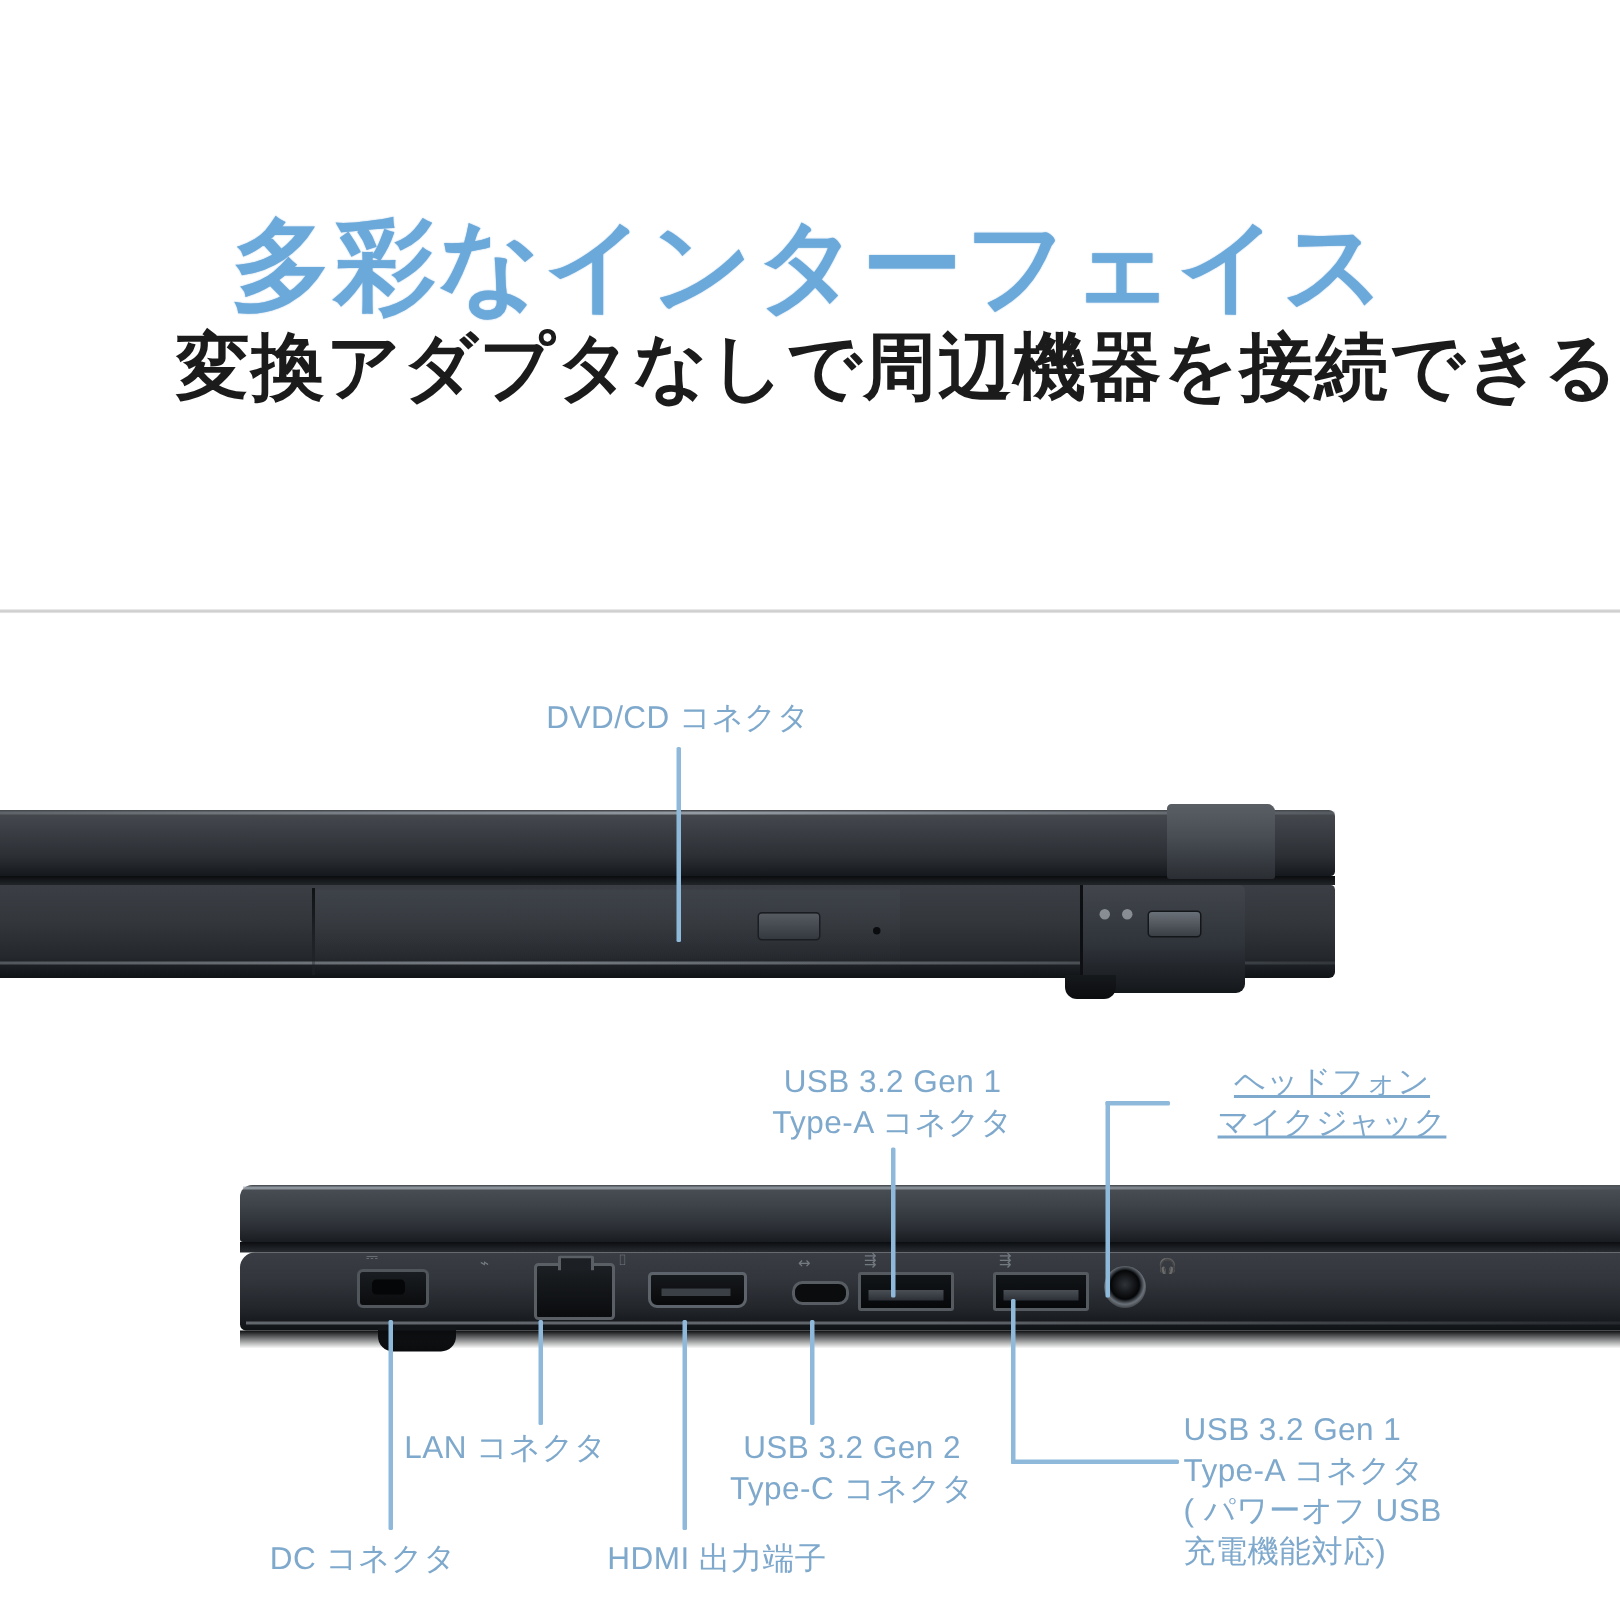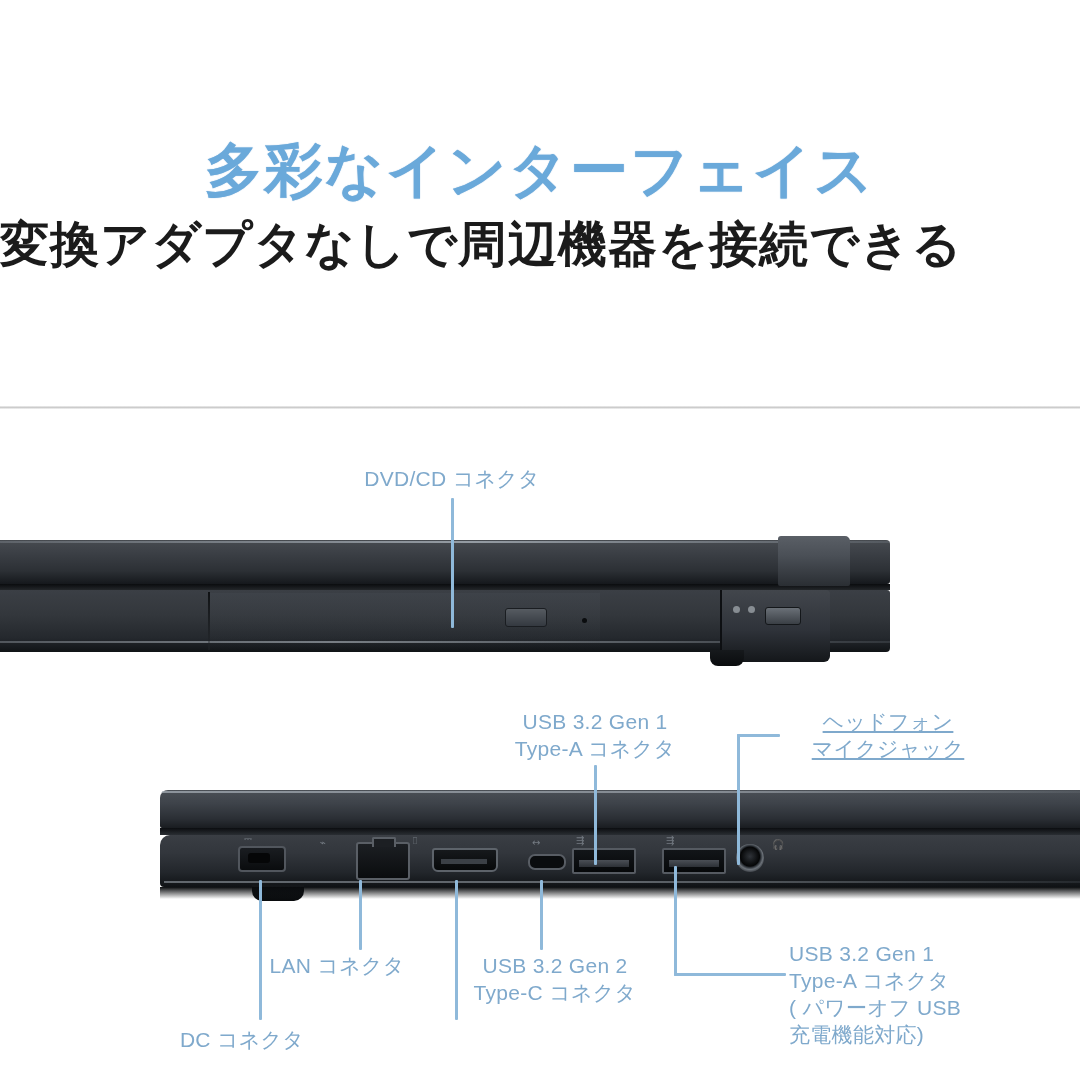--- a/index.html
+++ b/index.html
@@ -9,27 +9,27 @@
     font-family:"Liberation Sans","DejaVu Sans",sans-serif;
     overflow:hidden;
     position:relative;
   }
   .stage{position:relative;width:1080px;height:1080px;overflow:hidden;}
 
   
   .header{position:absolute;left:0;top:0;width:1080px;height:408px;background:#fff;}
   .headline{
     position:absolute;left:0;top:132px;width:1080px;text-align:center;
-    font-size:58px;font-weight:bold;letter-spacing:2px;
+    font-size:67px;font-weight:bold;letter-spacing:2px;
     color:#6aa9da;
     text-shadow:0 0 1px rgba(120,170,215,.9), 0 2px 3px rgba(255,255,255,.7);
     white-space:nowrap;
   }
   .subhead{
-    position:absolute;left:0;top:212px;width:1080px;text-align:left;
+    position:absolute;left:0;top:212px;width:1080px;text-align:right;
     font-size:49px;font-weight:bold;letter-spacing:1px;
     color:#1b1b1b;
     white-space:nowrap;
   }
   .divider{
     position:absolute;left:0;top:406px;width:1080px;height:3px;
     background:linear-gradient(to bottom,#f2f2f2,#c9c9c9 45%,#d8d8d8 70%,#fbfbfb);
   }
 
   
@@ -285,24 +285,25 @@
 マイクジャック</div>
   <div class="lead-h" style="left:737px;top:734px;width:43px;"></div>
   <div class="lead-v" style="left:737px;top:734px;height:131px;"></div>
 
   <div class="callout center" style="left:237px;top:952px;width:200px;">LAN コネクタ</div>
   <div class="lead-v" style="left:359px;top:880px;height:70px;"></div>
 
   <div class="callout center" style="left:142px;top:1026px;width:200px;">DC コネクタ</div>
   <div class="lead-v" style="left:259px;top:880px;height:140px;"></div>
 
-  <div class="callout center" style="left:445px;top:952px;width:220px;">USB 3.2 Gen 2
+  <div class="callout center" style="left:458px;top:952px;width:220px;">USB 3.2 Gen 2
 Type-C コネクタ</div>
   <div class="lead-v" style="left:540px;top:880px;height:70px;"></div>
 
+  <div class="callout center" style="left:368px;top:1026px;width:220px;">HDMI 出力端子</div>
   <div class="lead-v" style="left:455px;top:880px;height:140px;"></div>
 
   <div class="callout left" style="left:789px;top:940px;width:250px;">USB 3.2 Gen 1
 Type-A コネクタ
 ( パワーオフ USB
 充電機能対応)</div>
   <div class="lead-v" style="left:674px;top:866px;height:110px;"></div>
   <div class="lead-h" style="left:674px;top:973px;width:112px;"></div>
 
 </div>

